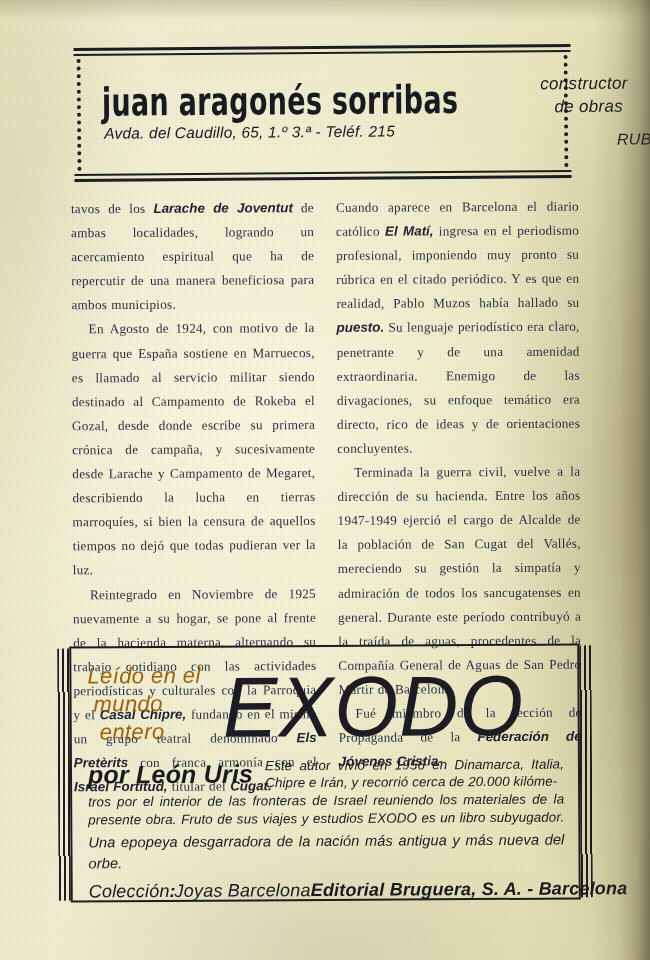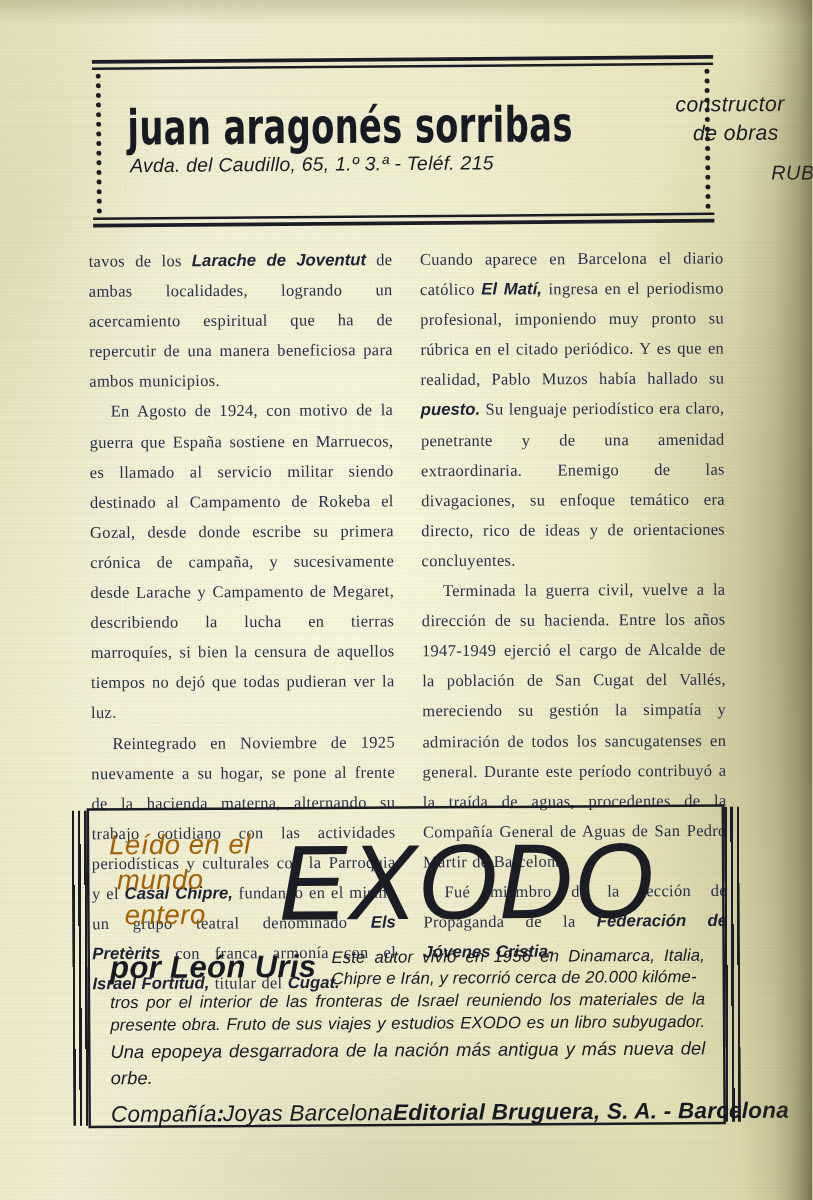--- a/index.html
+++ b/index.html
@@ -373,21 +373,21 @@
 
       <div class="autor-row">
         <div class="autor">por León Uris</div>
         <div class="blurb-head">Este autor vivió en 1956 en Dinamarca, Italia, Chipre e Irán, y recorrió cerca de 20.000 kilóme-</div>
       </div>
 
       <div class="blurb-rest">tros por el interior de las fronteras de Israel reuniendo los materiales de la presente obra. Fruto de sus viajes y estudios EXODO es un libro subyugador.</div>
       <div class="blurb-tag">Una epopeya desgarradora de la nación más antigua y más nueva del orbe.</div>
 
       <div class="foot-row">
-        <div class="coleccion"><span>Compañía</span><span class="sep-mark">:</span><span>Joyas Barcelona</span></div>
+        <div class="coleccion"><span>Colección</span><span class="sep-mark">:</span><span>Joyas Barcelona</span></div>
         <div class="editorial">Editorial Bruguera, S. A. - Barcelona</div>
       </div>
     </div>
   </div>
 
 </div>
 
 <div class="spine-shadow"></div>
 
 </body></html>

